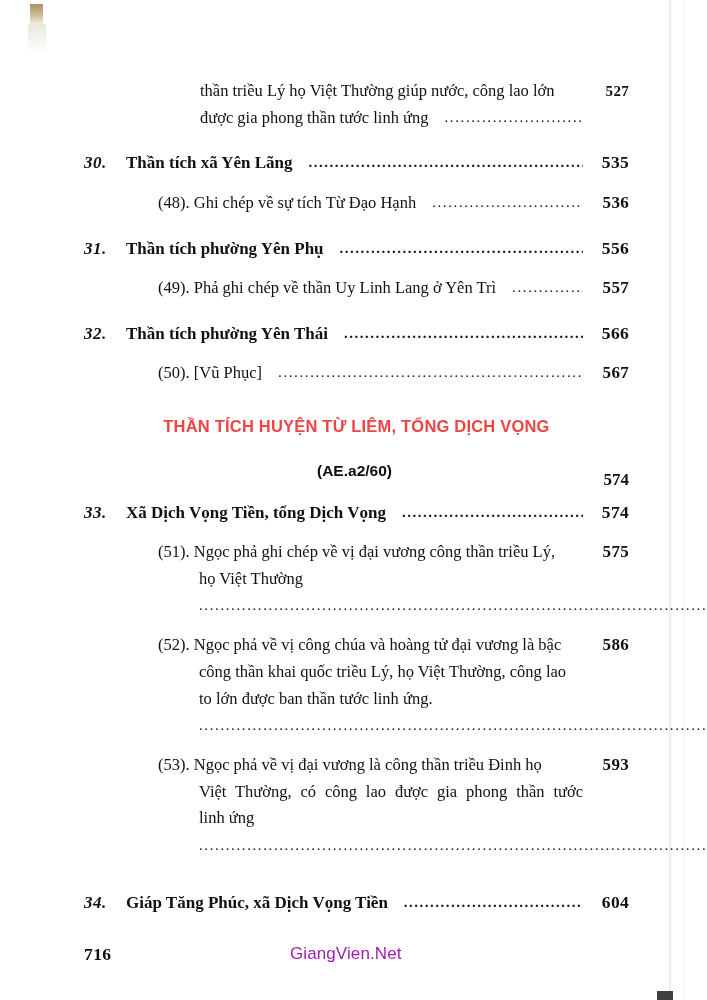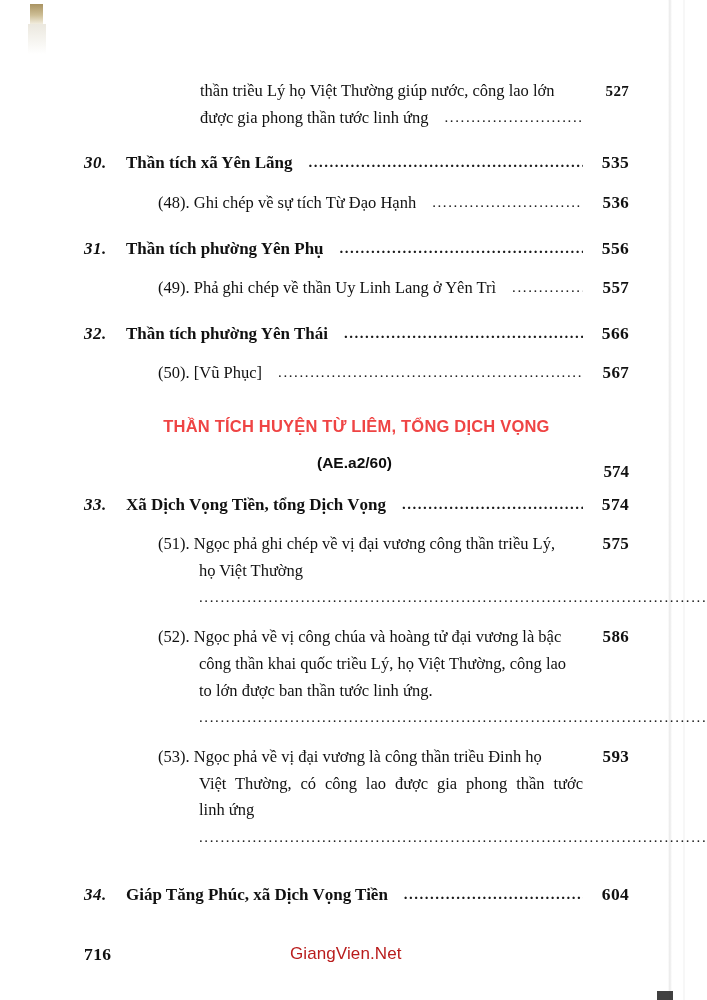--- a/index.html
+++ b/index.html
@@ -169,21 +169,21 @@
     font-weight: bold;
     font-size: 16.5px;
     text-align: center;
     letter-spacing: .2px;
     margin-top: 30px;
     color: #ef4444;
   }
   .section-sub-row {
     display: flex;
     align-items: baseline;
-    margin-top: 17px;
+    margin-top: 25px;
   }
   .section-sub {
     font-family: "Liberation Sans", "DejaVu Sans", sans-serif;
     font-weight: bold;
     font-size: 15.5px;
     flex: 1 1 auto;
     text-align: center;
     padding-left: 42px;
     color: #0d0d0d;
   }
@@ -212,21 +212,21 @@
     font-weight: bold;
     font-size: 17.5px;
     letter-spacing: .4px;
   }
   .watermark {
     position: absolute;
     left: 206px;
     top: 0px;
     font-family: "Liberation Sans", "DejaVu Sans", sans-serif;
     font-size: 17px;
-    color: #b91c1c;
+    color: #a21caf;
     letter-spacing: .1px;
   }
 </style>
 </head>
 <body>
 
 <div id="page">
 
   <div class="scan-mark"></div>
   <div class="scan-mark-fade"></div>

